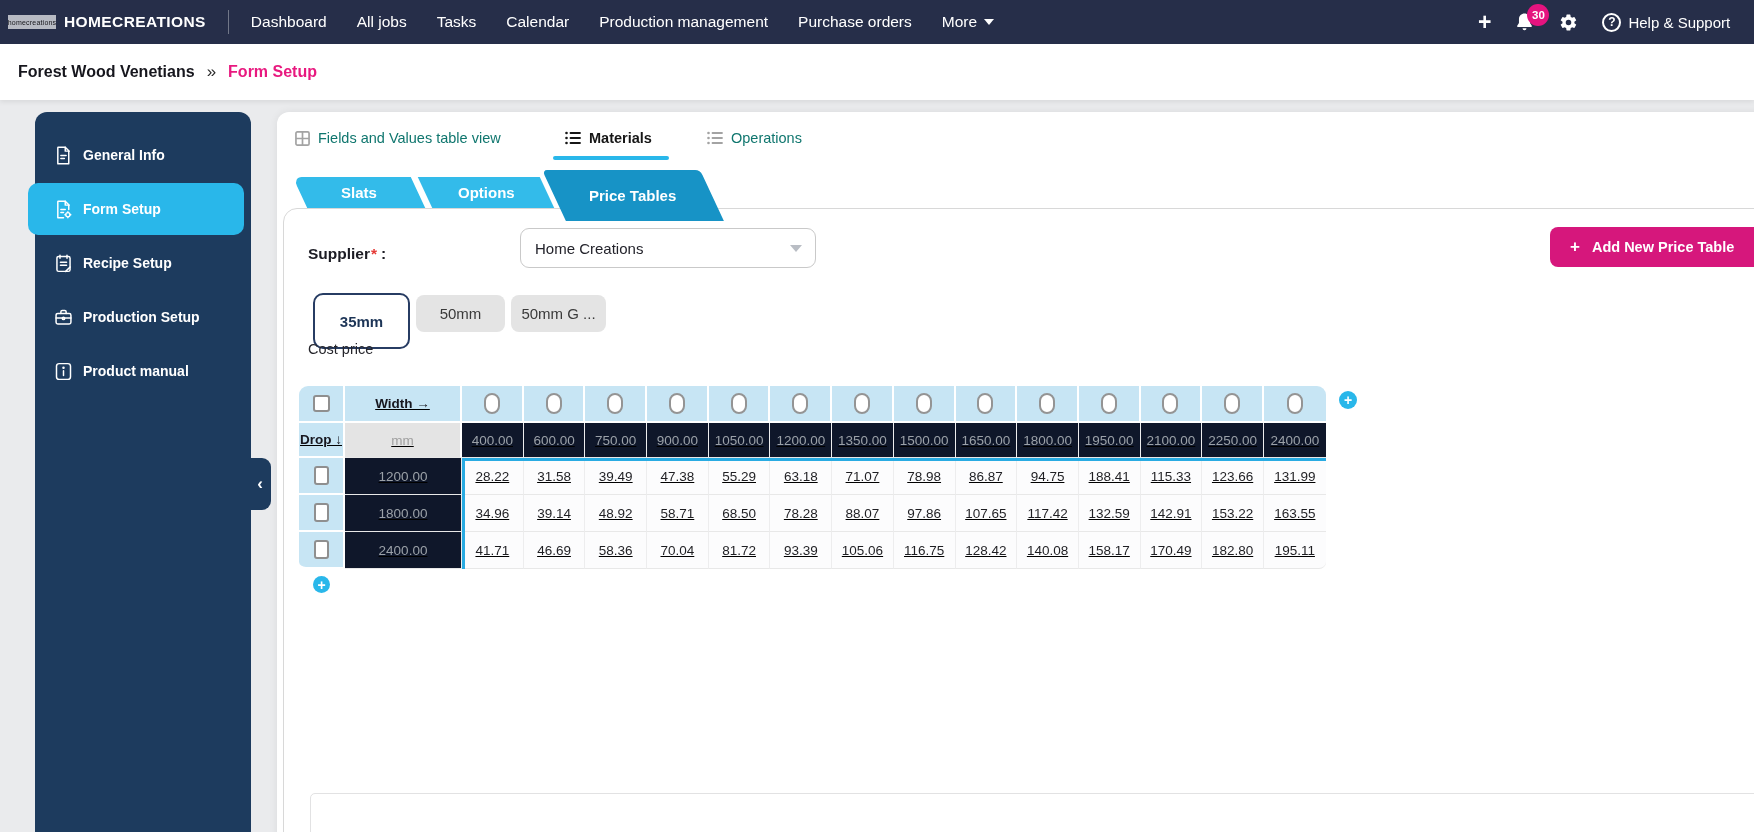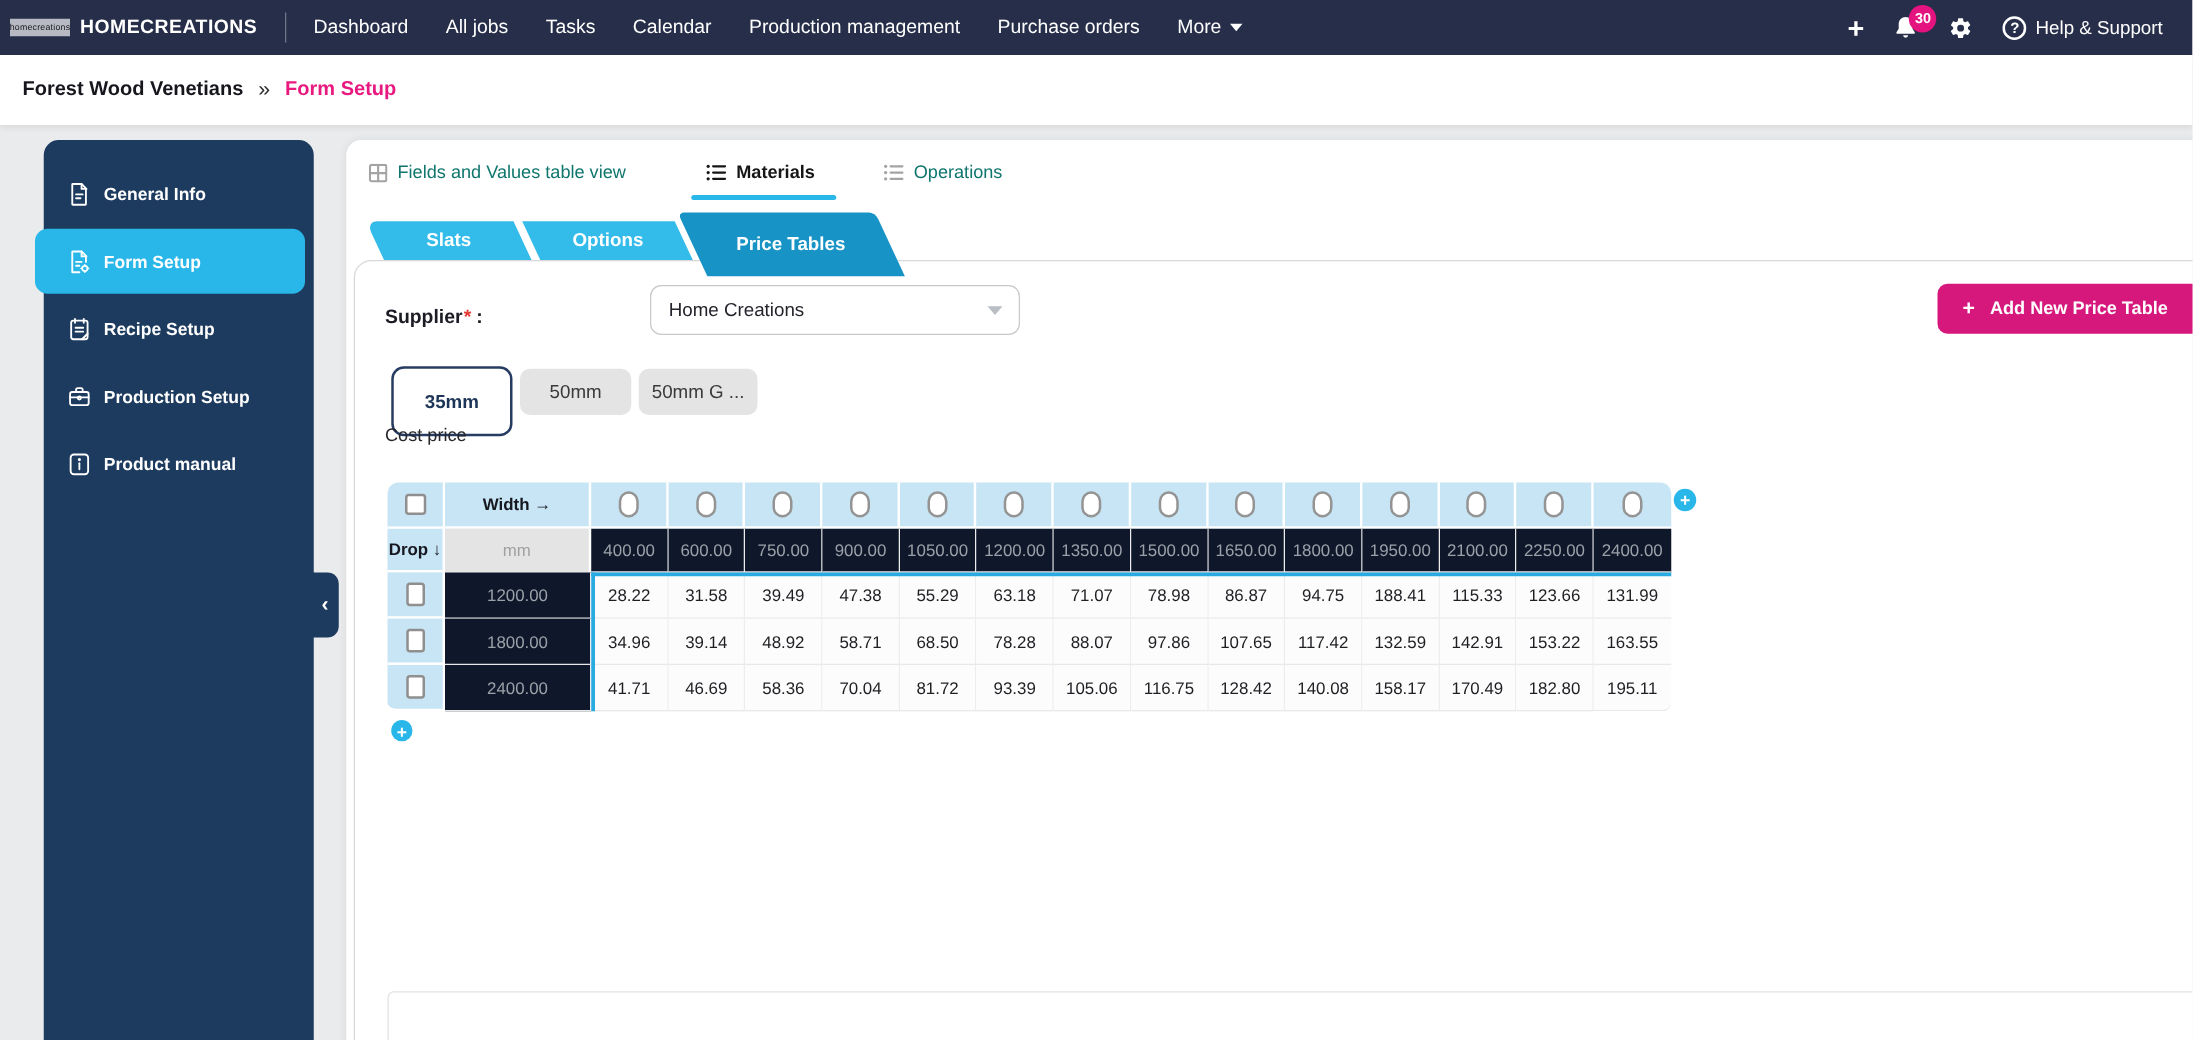--- a/index.html
+++ b/index.html
@@ -92,21 +92,21 @@
   
   .size-tab { position:absolute; display:flex; align-items:center; justify-content:center; cursor:pointer; z-index:2; }
   #st35 { left:36px; top:181px; width:97px; height:56px; background:#fff; border:2px solid #273c63;
           border-radius:10px; color:#1d3557; font-weight:700; font-size:15px; }
   #st50 { left:139px; top:183px; width:89px; height:37px; background:#e4e4e4; border-radius:8px; color:#3a3a3a; font-size:15px; }
   #st50g { left:234px; top:183px; width:95px; height:37px; background:#e4e4e4; border-radius:8px; color:#3a3a3a; font-size:15px; }
 
   .cost-label { position:absolute; left:31px; top:229px; font-size:14.5px; color:#26262c; z-index:2; }
 
   
-  .ptwrap { position:absolute; left:33px; top:274px; z-index:2; }
+  .ptwrap { position:absolute; left:22px; top:274px; z-index:2;text-decoration:underline; }
   .ptgrid { display:grid; grid-template-columns:46px 117px repeat(14,61.7px);
             grid-template-rows:37px 35px 37px 37px 37px; position:relative; }
   .ptc { display:flex; align-items:center; justify-content:center; font-size:13.5px; }
   .c-blue { background:#c7e5f4; border-right:2px solid #fff; border-bottom:2px solid #fff; }
   .c-head { font-weight:700; color:#17171f; font-size:13.5px; }
   .c-white { background:#0f172a; color:#9ba1a8; border-right:1px solid #ededee; border-bottom:1px solid #e8e8e8; cursor:text; }
   .c-unit { background:#e4e4e4; color:#a0a0a0; border-right:2px solid #fff; border-bottom:1px solid #e8e8e8; }
   .c-price { background:#fcfcfd; color:#1f1f23; border-right:1px solid #ededee; border-bottom:1px solid #e8e8e8; cursor:text; }
   .last { border-right:none; }
   .tl { border-top-left-radius:9px; } .tr { border-top-right-radius:9px; }

